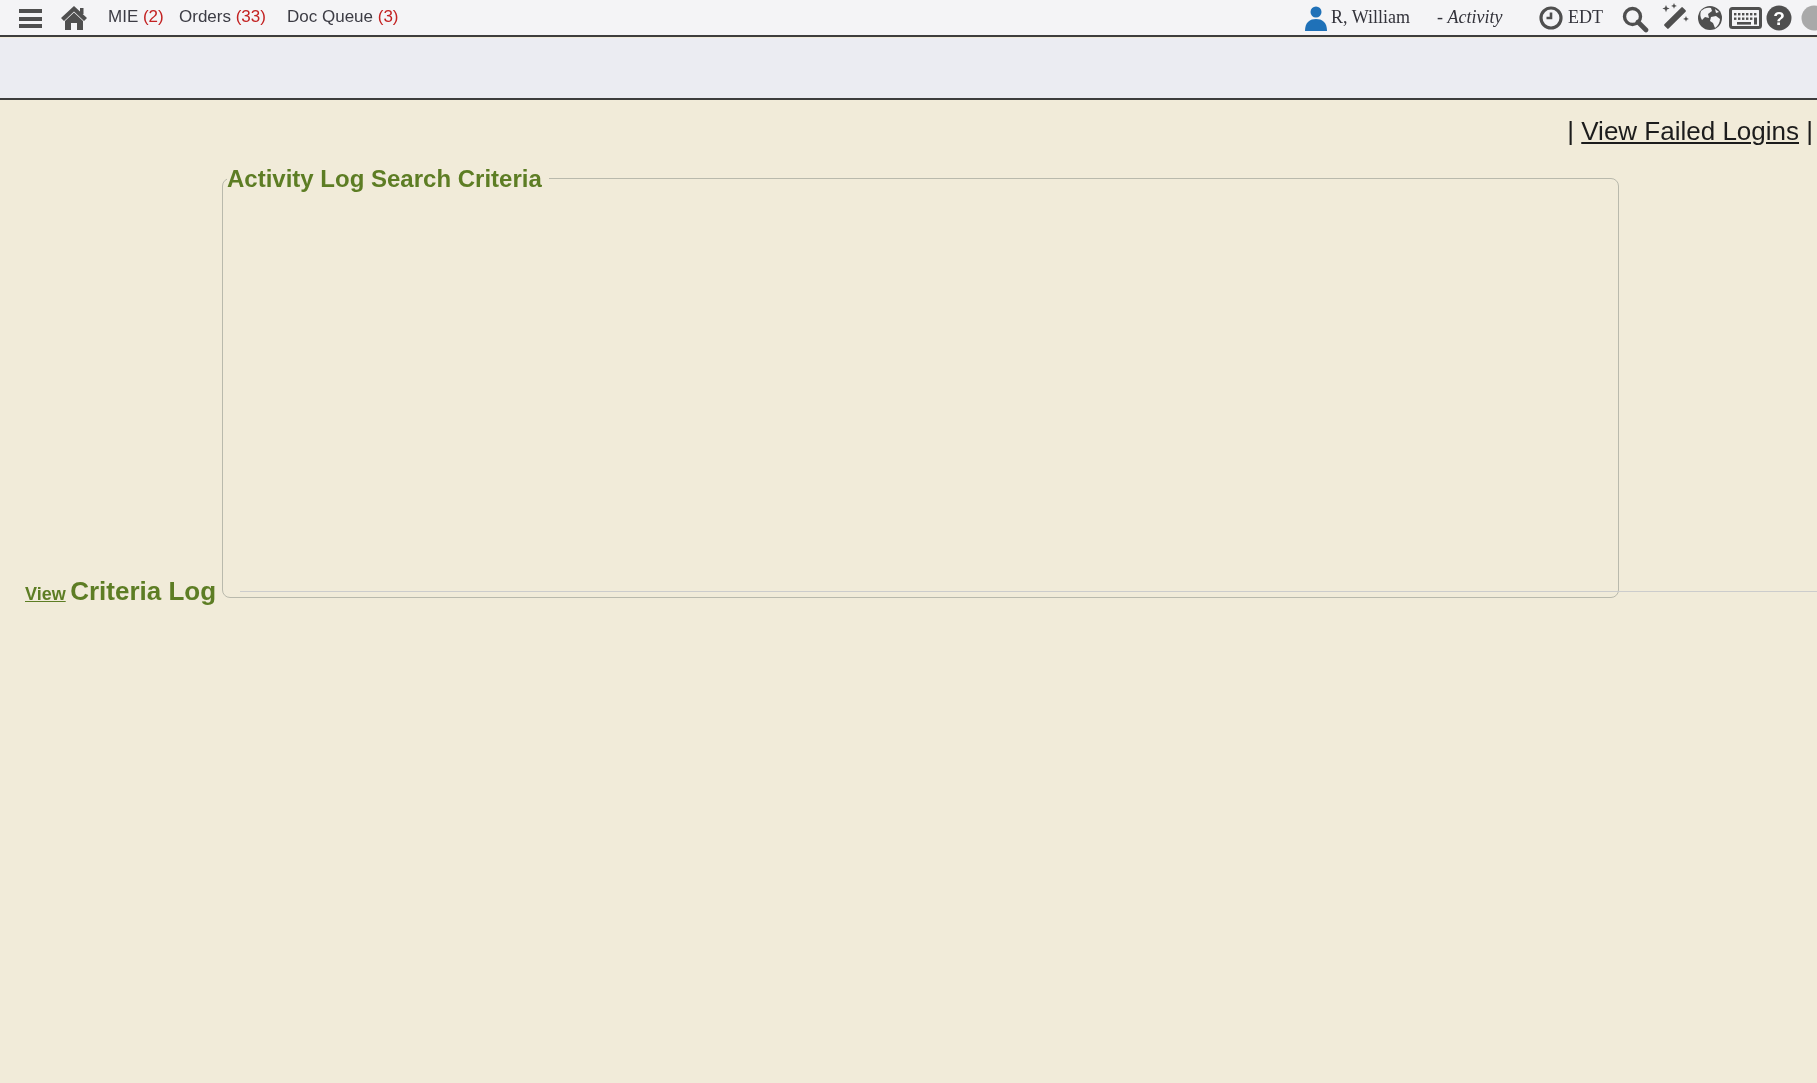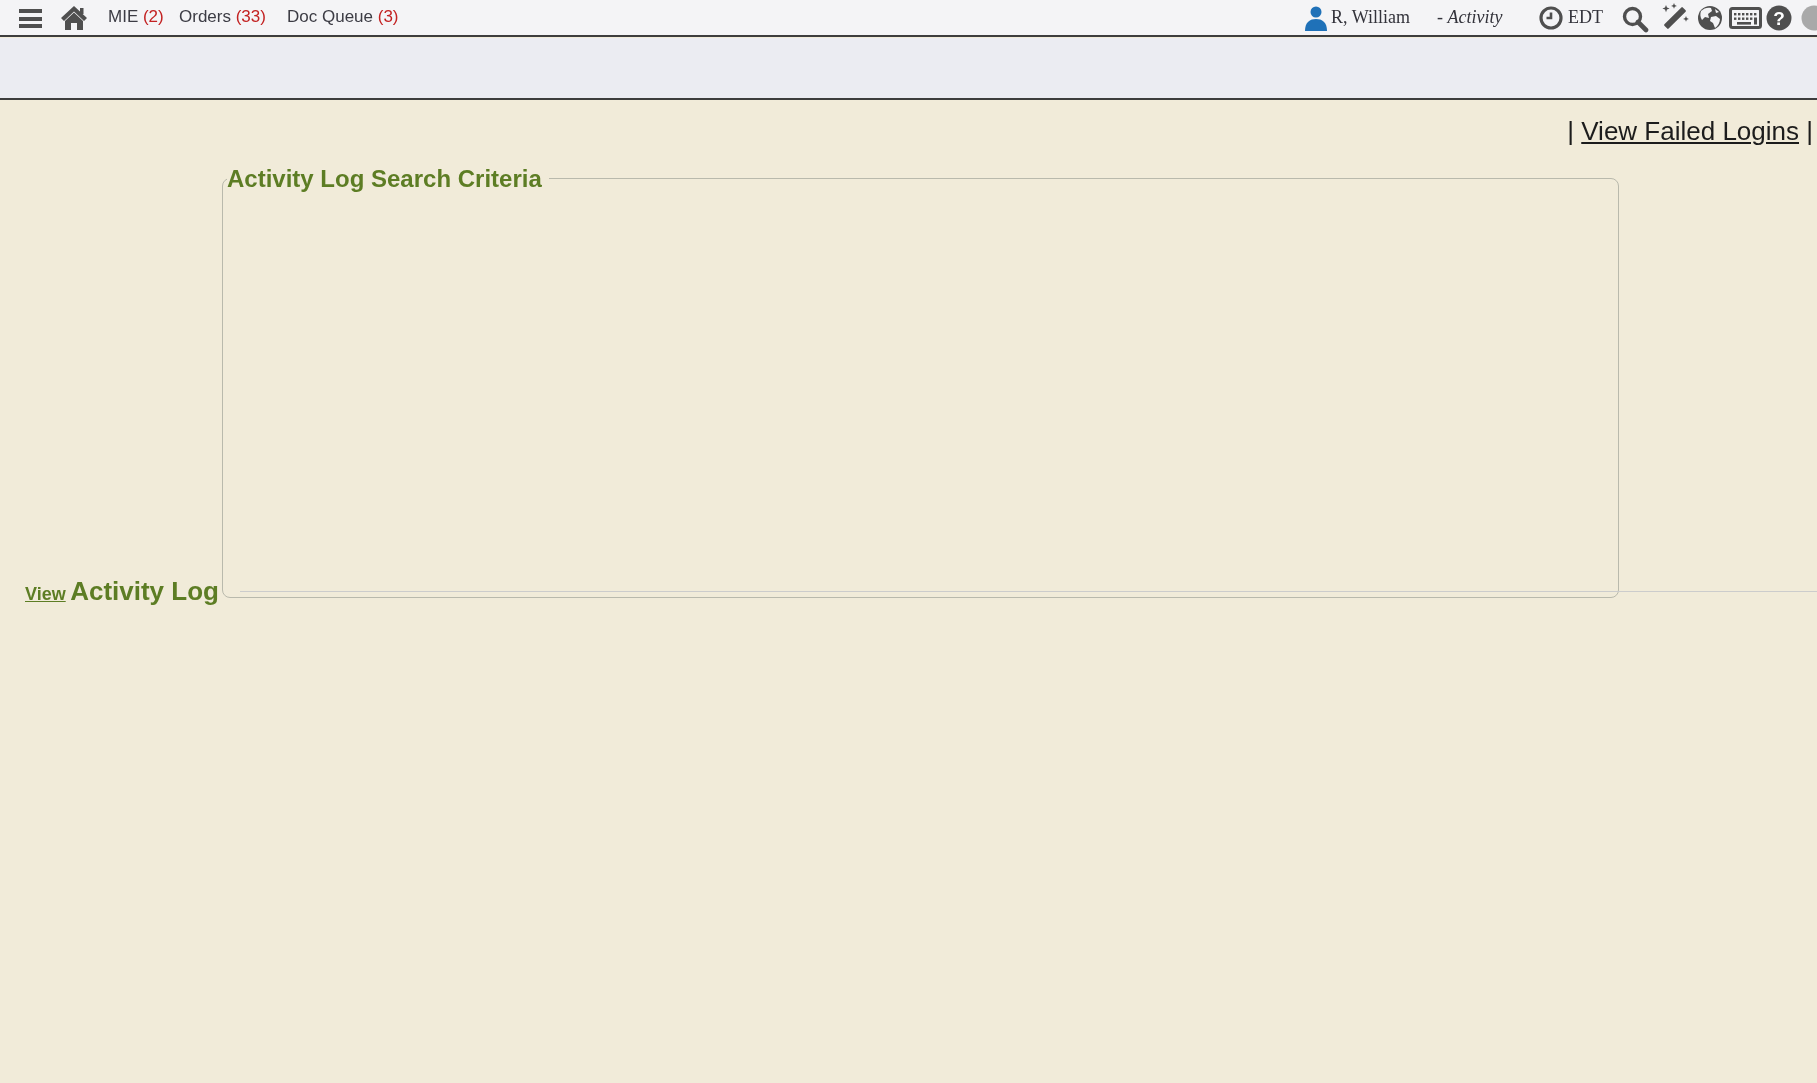--- a/index.html
+++ b/index.html
@@ -95,16 +95,16 @@
 </div>
 <div class="tabbar">
     <div class="tabs"></div>
   </div>
 <div class="content">
   <div class="failed">| <a href="#">View Failed Logins</a> |</div>
   <div class="critbox">
     <div class="legend">Activity Log Search Criteria</div>
     <div class="crows"></div>
   </div>
-  <div class="hidehdr"><a href="#" style="color:#5d7d24;font-size:18px;font-weight:bold;">View</a> <span style="color:#5d7d24;font-size:26px;font-weight:bold;">Activity Log</span></div>
+  <div class="hidehdr"><a href="#" style="color:#5d7d24;font-size:18px;font-weight:bold;">View</a> <span style="color:#5d7d24;font-size:26px;font-weight:bold;">Criteria Log</span></div>
   <div class="hdrline"></div>
   <table class="log"></table>
 </div>
 
 </body></html>

